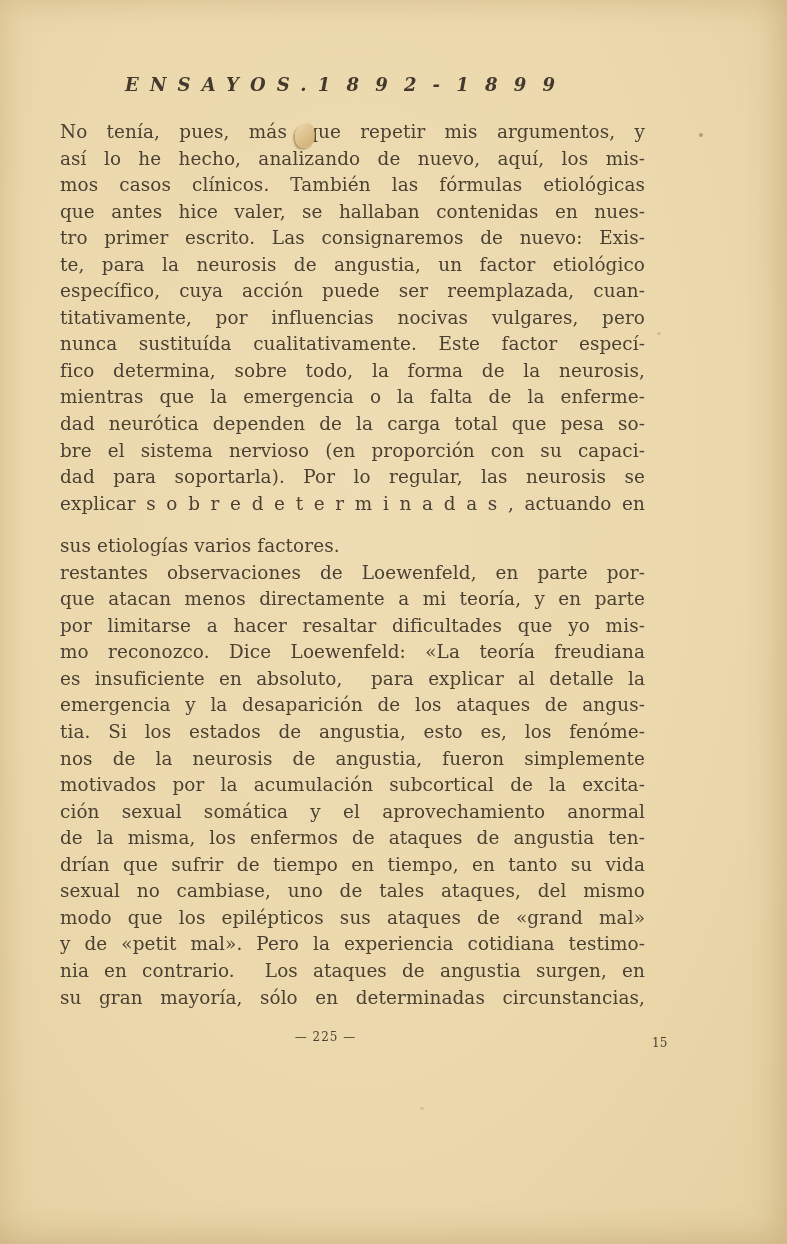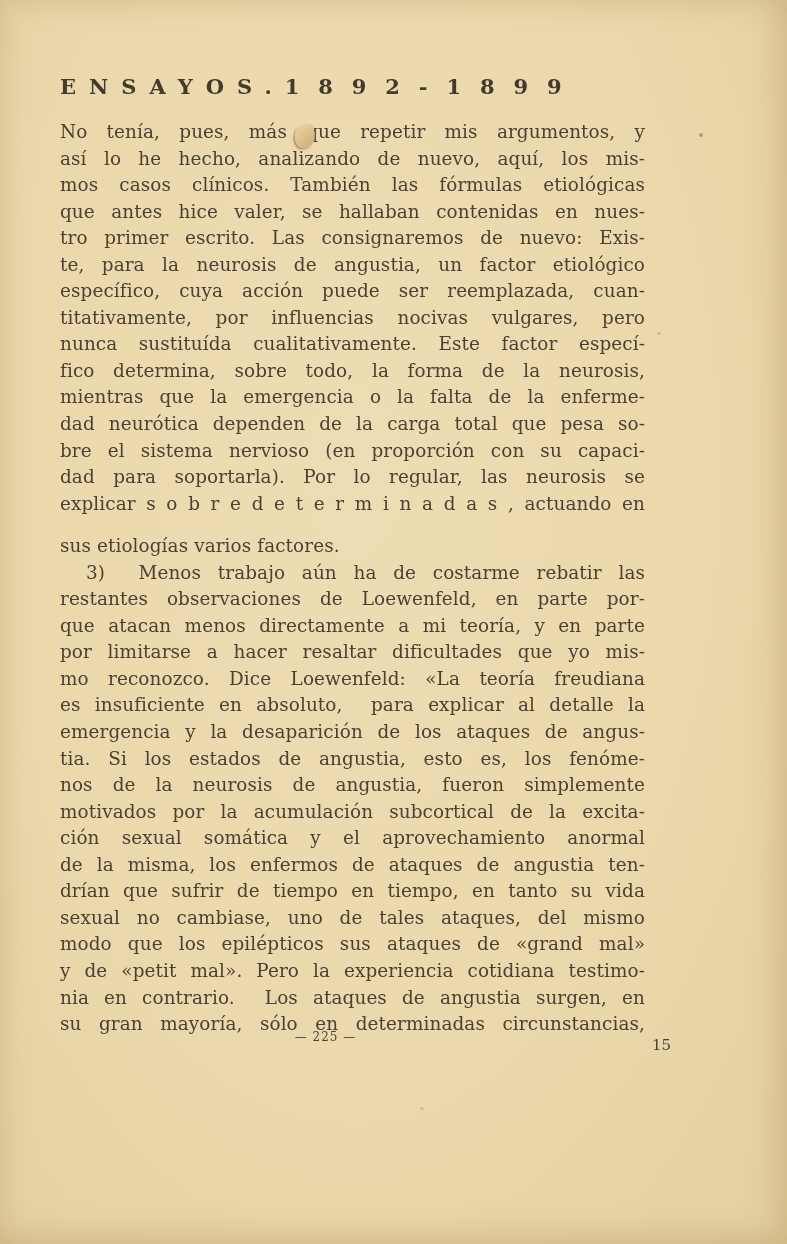--- a/index.html
+++ b/index.html
@@ -21,24 +21,25 @@
     color: #4a4133;
   }
 
   
   .running-header {
     position: absolute;
     left: 60px;
     top: 74px;
     width: 560px;
     display: flex;
-    justify-content: flex-start;
+    justify-content: center;
     align-items: baseline;
+    font-style: italic;
     font-weight: bold;
-    font-size: 21px;
+    font-size: 18px;
     color: #433a2d;
   }
   .running-header .hdr-title { letter-spacing: 0.62em; }
   .running-header .hdr-years { letter-spacing: 0.90em; margin-right: -0.9em; }
 
   
   .page-text {
     position: absolute;
     left: 60px;
     top: 119px;
@@ -65,21 +66,21 @@
     text-align: center;
     transform: translateX(-27px);
     font-size: 12px;
     letter-spacing: 1px;
     color: #4a4133;
   }
   .signature-number {
     position: absolute;
     left: 652px;
     top: 1036px;
-    font-size: 15px;
+    font-size: 12px;
     color: #4a4133;
   }
 
   
   .paper-defect {
     position: absolute;
     left: 295px;
     top: 123px;
     width: 20px;
     height: 25px;
@@ -114,21 +115,20 @@
       <div class="line">específico, cuya acción puede ser reemplazada, cuan-</div>
       <div class="line">titativamente, por influencias nocivas vulgares, pero</div>
       <div class="line">nunca sustituída cualitativamente. Este factor especí-</div>
       <div class="line">fico determina, sobre todo, la forma de la neurosis,</div>
       <div class="line">mientras que la emergencia o la falta de la enferme-</div>
       <div class="line">dad neurótica dependen de la carga total que pesa so-</div>
       <div class="line">bre el sistema nervioso (en proporción con su capaci-</div>
       <div class="line">dad para soportarla). Por lo regular, las neurosis se</div>
       <div class="line">explicar s o b r e d e t e r m i n a d a s ,  actuando en</div>
       <div class="line flush">sus etiologías varios factores.</div>
-      <div class="line indent">3)&nbsp; Menos trabajo aún ha de costarme rebatir las</div>
       <div class="line">restantes observaciones de Loewenfeld, en parte por-</div>
       <div class="line">que atacan menos directamente a mi teoría, y en parte</div>
       <div class="line">por limitarse a hacer resaltar dificultades que yo mis-</div>
       <div class="line">mo reconozco. Dice Loewenfeld: «La teoría freudiana</div>
       <div class="line">es insuficiente en absoluto,&nbsp; para explicar al detalle la</div>
       <div class="line">emergencia y la desaparición de los ataques de angus-</div>
       <div class="line">tia. Si los estados de angustia, esto es, los fenóme-</div>
       <div class="line">nos de la neurosis de angustia, fueron simplemente</div>
       <div class="line">motivados por la acumulación subcortical de la excita-</div>
       <div class="line">ción sexual somática y el aprovechamiento anormal</div>

